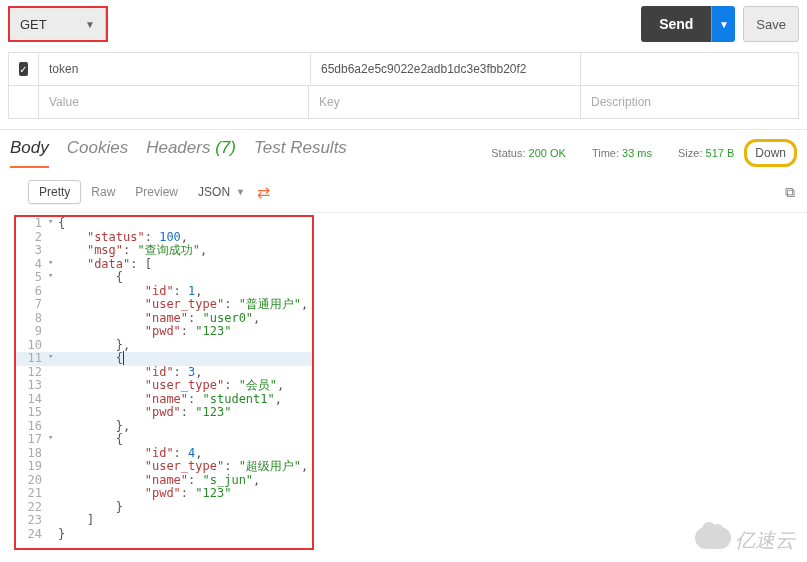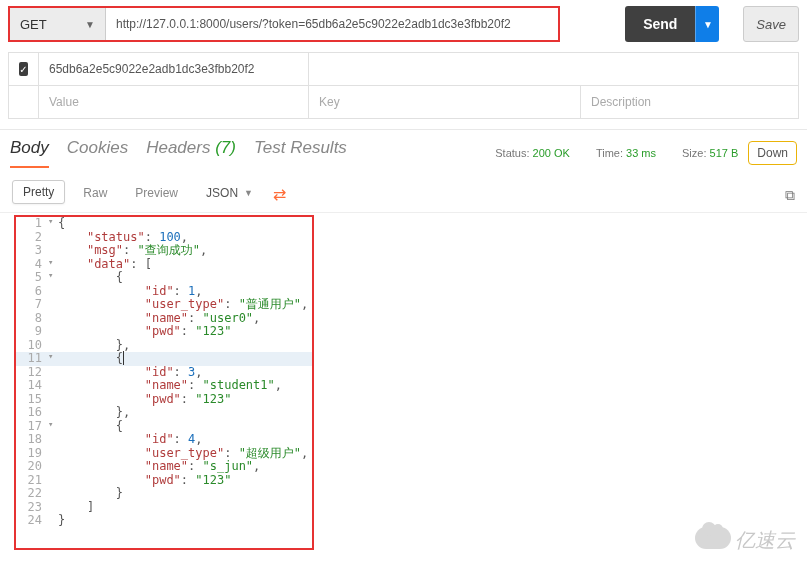--- a/index.html
+++ b/index.html
@@ -6,43 +6,43 @@
     body { font-family: -apple-system, BlinkMacSystemFont, "Segoe UI", Arial, sans-serif; font-size: 12px; background: #fff; width: 807px; height: 562px; overflow: hidden; position: relative; }
     
     .request-bar { display: flex; align-items: center; padding: 6px 8px; gap: 0; }
     .method-url-group { display: flex; border: 2px solid #e63232; flex: 0 0 auto; }
     .method-select { width: 96px; height: 32px; background: #ececec; border: none; border-right: 1px solid #ccc; display: flex; align-items: center; justify-content: space-between; padding: 0 10px; font-size: 13px; color: #333; cursor: pointer; }
     .method-select .caret { font-size: 10px; color: #666; }
     .url-input { width: 452px; height: 32px; border: none; padding: 0 10px; font-size: 12px; color: #555; background: #fff; outline: none; }
     .send-group { display: flex; margin-left: auto; }
     .send-btn { background: #404040; color: #fff; border: none; height: 36px; padding: 0 18px; font-size: 14px; font-weight: 600; border-radius: 3px 0 0 3px; cursor: pointer; }
     .send-caret { background: #0f7ee8; color: #fff; border: none; border-left: 1px solid rgba(255,255,255,0.3); height: 36px; width: 24px; font-size: 10px; border-radius: 0 3px 3px 0; cursor: pointer; }
-    .save-btn { background: #ececec; color: #555; border: 1px solid #ccc; height: 36px; padding: 0 12px; margin-left: 24px; font-size: 13px; border-radius: 3px; cursor: pointer; font-style: italic; }
+    .save-btn { background: #ececec; color: #555; border: 1px solid #ccc; height: 36px; padding: 0 12px; margin-left: 8px; font-size: 13px; border-radius: 3px; cursor: pointer; }
     
     .params-table { padding: 4px 8px 6px 8px; }
     .params-row { display: flex; align-items: stretch; border-top: 1px solid #e0e0e0; border-left: 1px solid #e0e0e0; }
     .params-row:last-child { border-bottom: 1px solid #e0e0e0; }
     .params-cell { border-right: 1px solid #e0e0e0; padding: 8px 10px; height: 32px; display: flex; align-items: center; font-size: 12px; color: #555; }
     .checkbox-cell { width: 30px; justify-content: center; }
     .checkbox { width: 14px; height: 14px; background: #3d3d3d; border-radius: 2px; display: inline-flex; align-items: center; justify-content: center; color: #fff; font-size: 10px; }
     .key-cell { width: 272px; }
     .value-cell { width: 270px; }
     .desc-cell { flex: 1; }
     .placeholder { color: #aaa; }
     
     .response-header { display: flex; align-items: center; padding: 8px 10px 4px 10px; border-top: 1px solid #e8e8e8; margin-top: 4px; }
     .resp-tabs { display: flex; gap: 18px; }
     .resp-tab { color: #888; font-size: 17px; cursor: pointer; padding-bottom: 8px; font-style: italic; }
     .resp-tab.active { color: #333; border-bottom: 2px solid #ff6c37; font-weight: 500; }
     .resp-tab .count { color: #2a9d2a; }
     .resp-meta { margin-left: auto; display: flex; gap: 26px; font-size: 11px; color: #777; align-items: center; }
     .resp-meta .value { color: #2a9d2a; }
-    .download-btn { color: #555; background: #fff; border: 1px solid #eab308; padding: 4px 8px; border-radius: 4px; margin-left: 10px; cursor: pointer; font-size: 12px; }
-    
-    .body-toolbar { display: flex; align-items: flex-end; gap: 8px; padding: 8px 12px; border-bottom: 1px solid #eee; }
+    .download-btn { color: #555; background: #fff; border: 3px solid #eab308; padding: 4px 8px; border-radius: 12px; margin-left: 10px; cursor: pointer; font-size: 12px; }
+    
+    .body-toolbar { display: flex; align-items: center; padding: 8px 12px; border-bottom: 1px solid #eee; margin-left: 16px; }
     .view-tab { padding: 4px 10px; font-size: 12px; color: #888; cursor: pointer; border-radius: 3px; }
     .view-tab.active { background: #fff; color: #444; border: 1px solid #ccc; box-shadow: 0 1px 2px rgba(0,0,0,0.05); }
     .format-select { padding: 4px 10px; font-size: 12px; color: #555; display: flex; align-items: center; gap: 6px; cursor: pointer; }
     .wrap-icon { color: #ff6c37; font-size: 16px; cursor: pointer; margin-left: 2px; }
     .copy-icon { margin-left: auto; color: #777; cursor: pointer; font-size: 14px; }
     
     .code-area { border: 2px solid #e63232; margin: 2px 0 0 14px; width: 300px; height: 335px; overflow: auto; font-family: Consolas, Monaco, monospace; font-size: 12px; line-height: 1.05; position: relative; background: #fff; }
     .code-line { display: flex; min-height: 13.5px; }
     .code-line.hl { background: #e8f0f7; }
     .gutter { width: 32px; text-align: right; padding-right: 6px; color: #aaa; user-select: none; flex-shrink: 0; }
@@ -60,34 +60,34 @@
   </style>
 </head>
 <body>
 
 <div class="request-bar">
   <div class="method-url-group">
     <div class="method-select">
       <span>GET</span>
       <span class="caret">▼</span>
     </div>
-    <input class="url-input" value="http://127.0.0.1:8000/users/?token=65db6a2e5c9022e2adb1dc3e3fbb20f2" style="">
   </div>
   <div class="send-group">
     <button class="send-btn">Send</button>
     <button class="send-caret">▼</button>
     <button class="save-btn">Save</button>
   </div>
 </div>
 
 <div class="params-table">
   <div class="params-row">
     <div class="params-cell checkbox-cell">
       <span class="checkbox">✓</span>
     </div>
+    <div class="params-cell key-cell">token</div>
     <div class="params-cell value-cell">65db6a2e5c9022e2adb1dc3e3fbb20f2</div>
     <div class="params-cell desc-cell"></div>
   </div>
   <div class="params-row">
     <div class="params-cell checkbox-cell"></div>
     <div class="params-cell value-cell placeholder">Value</div>
     <div class="params-cell key-cell placeholder">Key</div>
     <div class="params-cell desc-cell placeholder">Description</div>
   </div>
 </div>
@@ -177,20 +177,25 @@
       <span class="gutter">11</span>
       <span class="fold">▾</span>
       <span class="code-content">        <span class="tok-punc">{</span><span style="border-right:1px solid #333"></span></span>
     </div>
     <div class="code-line">
       <span class="gutter">12</span>
       <span class="fold"></span>
       <span class="code-content">            <span class="tok-key">"id"</span><span class="tok-punc">: </span><span class="tok-num">3</span><span class="tok-punc">,</span></span>
     </div>
     <div class="code-line">
+      <span class="gutter">13</span>
+      <span class="fold"></span>
+      <span class="code-content">            <span class="tok-key">"user_type"</span><span class="tok-punc">: </span><span class="tok-str">"会员"</span><span class="tok-punc">,</span></span>
+    </div>
+    <div class="code-line">
       <span class="gutter">14</span>
       <span class="fold"></span>
       <span class="code-content">            <span class="tok-key">"name"</span><span class="tok-punc">: </span><span class="tok-str">"student1"</span><span class="tok-punc">,</span></span>
     </div>
     <div class="code-line">
       <span class="gutter">15</span>
       <span class="fold"></span>
       <span class="code-content">            <span class="tok-key">"pwd"</span><span class="tok-punc">: </span><span class="tok-str">"123"</span></span>
     </div>
     <div class="code-line">

